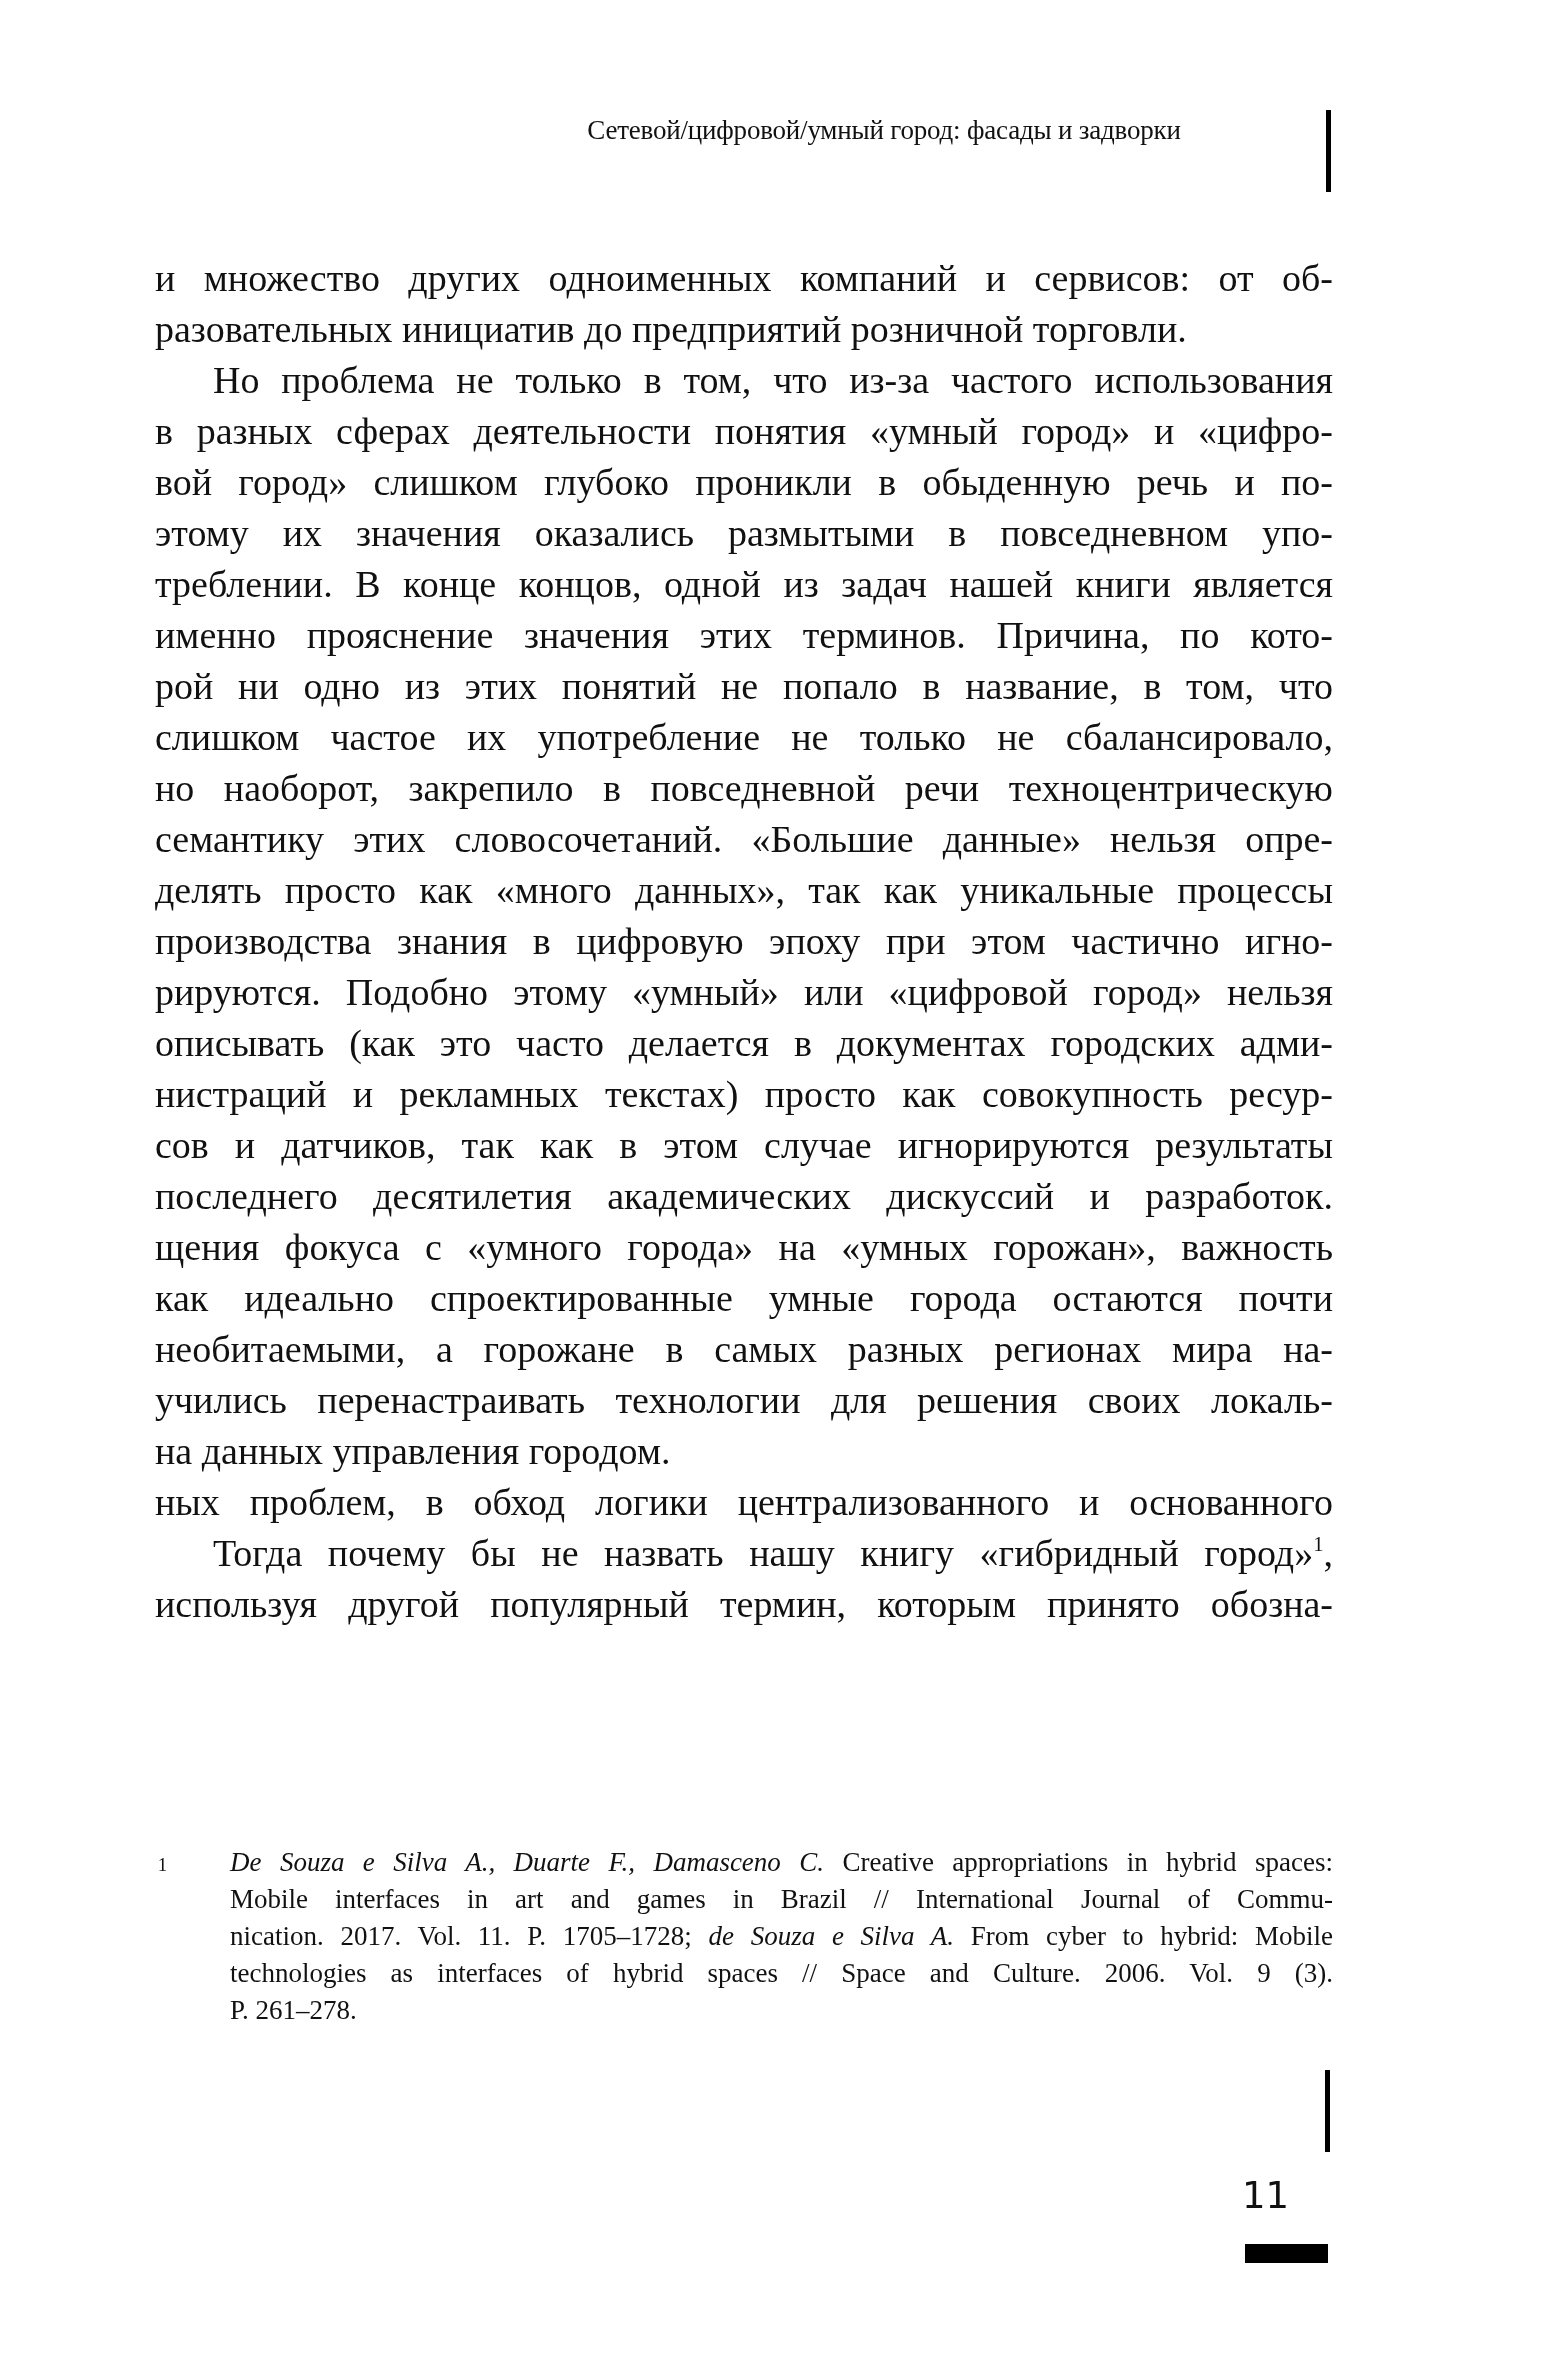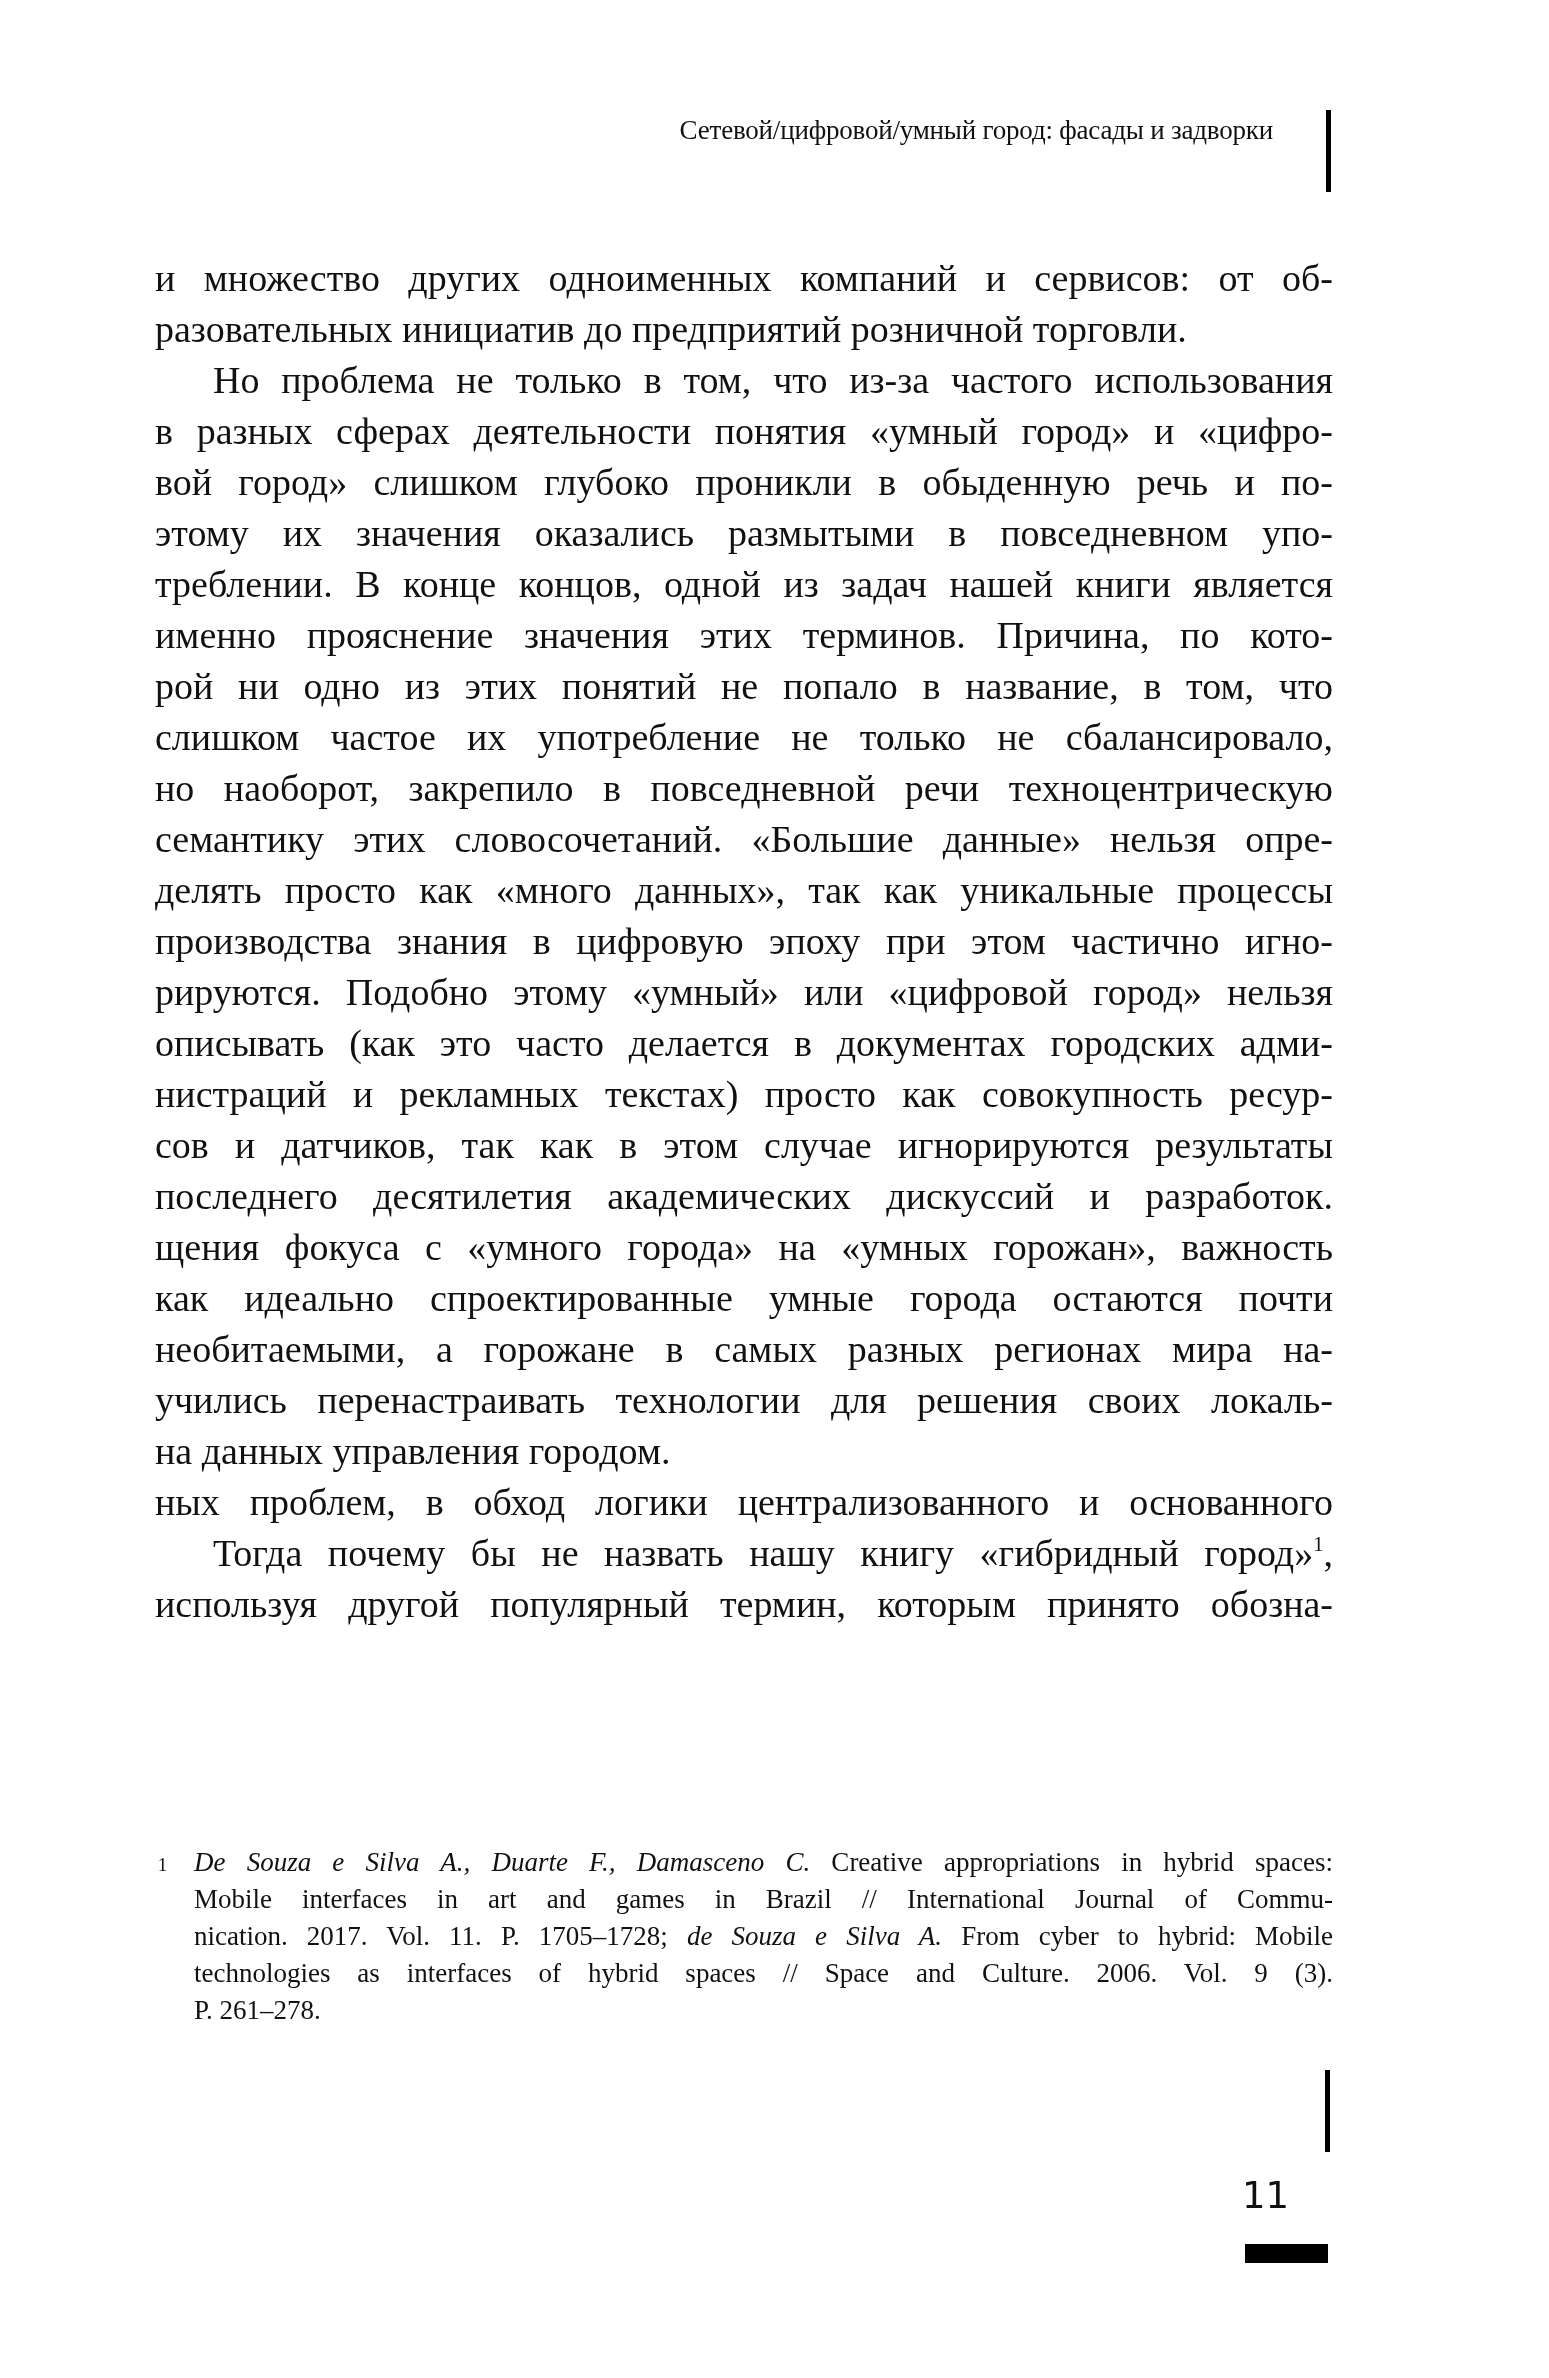--- a/index.html
+++ b/index.html
@@ -1,27 +1,27 @@
 <!DOCTYPE html>
 <html style="font-size:15px"><head>
 <meta charset="utf-8">
 <style>
   html, body { margin: 0; padding: 0; background: #ffffff; }
   body { width: 1550px; height: 2379px; position: relative; overflow: hidden; color: #111111; font-family: "DejaVu Serif", "Liberation Serif", serif; }
-  .running-head { position: absolute; left: 495px; top: 112px; width: 778px; font-size: 27px; line-height: 37px; text-align: right; letter-spacing: -0.2px; white-space: nowrap; font-family: "Liberation Serif", "DejaVu Serif", serif; }
+  .running-head { position: absolute; left: 495px; top: 112px; width: 778px; font-size: 27px; line-height: 37px; text-align: center; letter-spacing: -0.2px; white-space: nowrap; font-family: "Liberation Serif", "DejaVu Serif", serif; }
   .rule-top { position: absolute; left: 1326px; top: 110px; width: 4.7px; height: 82px; background: #000; }
   .body { position: absolute; left: 155px; top: 253px; width: 1178px; font-family: "Liberation Serif", "DejaVu Serif", serif; font-size: 38px; line-height: 51px; }
   .line { display: block; height: 51px; white-space: nowrap; text-align: justify; text-align-last: justify; }
   .line.last { text-align-last: left; }
   .line.indent { padding-left: 58px; }
   sup.fn { font-size: 20.6px; vertical-align: 15px; line-height: 0; }
   .footnotes { position: absolute; left: 155px; top: 1844px; width: 1178px; font-family: "Liberation Serif", "DejaVu Serif", serif; font-size: 27px; line-height: 37px; }
   .fn-marker { position: absolute; left: 2.8px; top: 1.9px; font-size: 19px; }
   .fn-text { margin-left: 39px; }
-  .fn-line { display: block; white-space: nowrap; text-align: justify; text-align-last: justify; height: 37px; }
+  .fn-line { display: block; white-space: nowrap; text-align: justify; text-align-last: justify; height: 37px; margin-left: 36px; }
   .fn-line.last { text-align-last: left; }
   .it { font-style: italic; }
   .rule-bottom { position: absolute; left: 1325px; top: 2070px; width: 4.7px; height: 82px; background: #000; }
   .page-number { position: absolute; left: 1242px; top: 2172px; width: 111px; text-align: left; font-family: "DejaVu Sans", "Liberation Sans", sans-serif; font-size: 37px; line-height: 47px; }
   .folio-bar { position: absolute; left: 1245px; top: 2244px; width: 83px; height: 19px; background: #000; }
 </style>
 </head>
 <body>
 
 <div class="running-head">Сетевой/цифровой/умный город: фасады и задворки</div>

